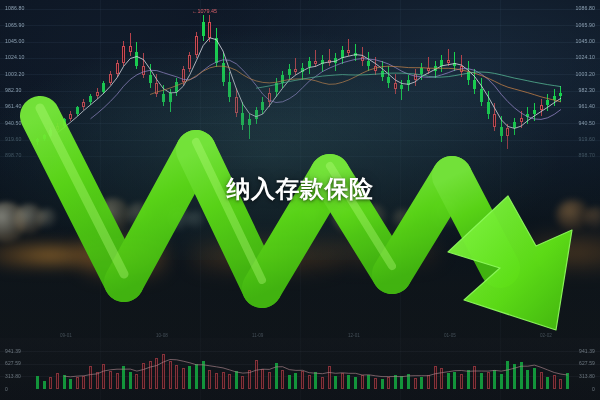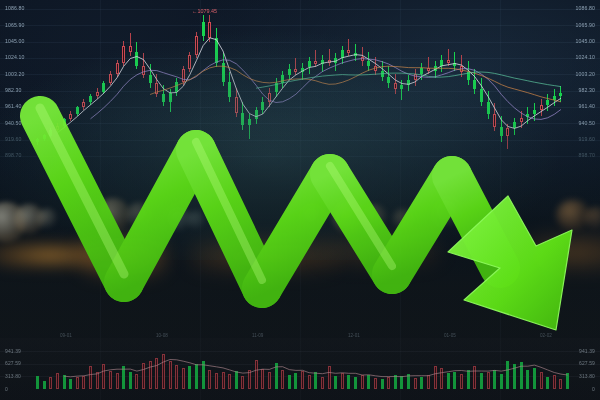--- a/index.html
+++ b/index.html
@@ -701,15 +701,16 @@
       <path d="M 196 142 L 262 280" stroke="#b9ff80" stroke-width="8" stroke-linecap="round" fill="none"></path>
       <path d="M 330 166 L 392 266" stroke="#b9ff80" stroke-width="8" stroke-linecap="round" fill="none"></path>
     </g>
 
     <g>
       <path d="M 556 330 L 464 300 L 500 268 L 448 252 L 508 196 L 536 246 L 572 230 Z" fill="url(#agrad2)" stroke="#8cf95a" stroke-width="1.2" stroke-linejoin="round" opacity="0.97"></path>
     </g>
   </svg>
 
   <div class="headline">
+    <span class="l2">纳入存款保险</span>
   </div>
 
 </div>
 
 </body></html>

